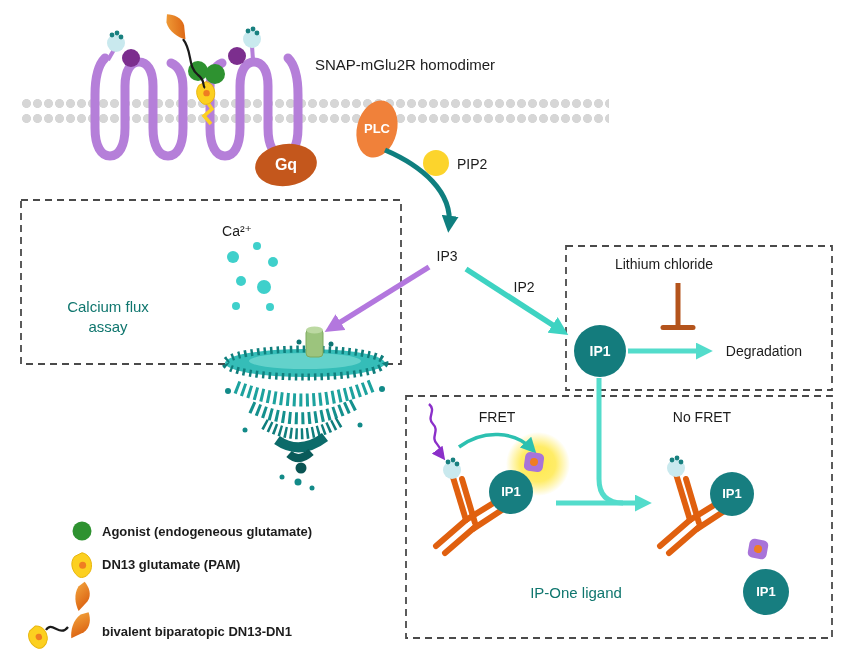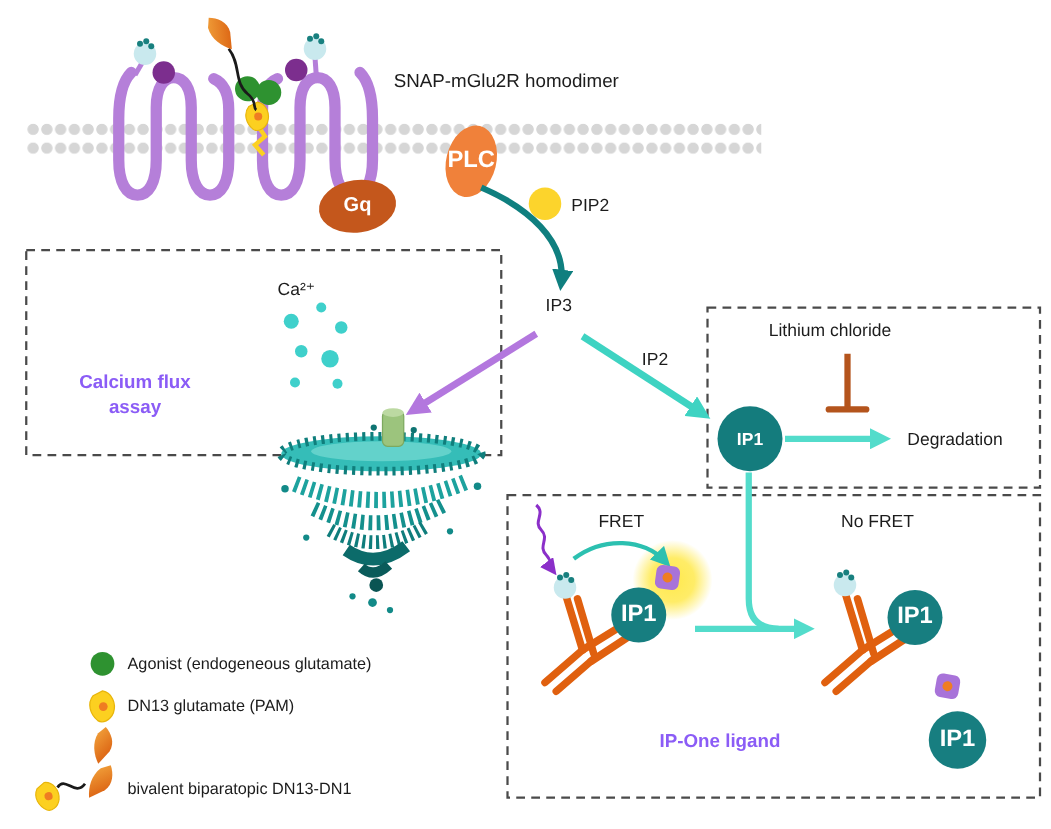--- a/index.html
+++ b/index.html
@@ -5,23 +5,23 @@
   html,body{margin:0;padding:0;background:#ffffff;}
   .stage{position:relative;width:841px;height:663px;background:#fff;overflow:hidden;
          font-family:"Liberation Sans","DejaVu Sans",sans-serif;padding-left:23px;}
   .membrane{position:absolute;left:21px;top:96px;width:588px;height:30px;
          background-image:radial-gradient(circle,#d6d6d6 4.2px,rgba(0,0,0,0) 4.8px);
          background-size:11px 15px;}
   .layer{position:absolute;left:0;top:0;}
   .lbl{position:absolute;color:#1c1c1c;font-size:14px;line-height:1.3;
        transform:translate(-50%,-50%);text-align:center;white-space:pre-line;}
   .lbl.left{transform:translate(0,-50%);text-align:left;white-space:nowrap;}
-  .lbl.white{color:#ffffff;font-weight:bold;font-size:19px;}
-  .lbl.title{font-weight:bold;font-size:15px;color:#8b5cf6;}
-  .legend-label{position:absolute;transform:translate(0,-50%);font-size:13px;color:#1c1c1c;white-space:nowrap;}
+  .lbl.white{color:#ffffff;font-weight:bold;font-size:13px;}
+  .lbl.title{font-weight:normal;font-size:15px;color:#0f766e;}
+  .legend-label{position:absolute;transform:translate(0,-50%);font-size:13px;color:#1c1c1c;white-space:nowrap;font-weight:bold;}
 </style>
 </head>
 <body>
 
 <div class="stage">
 
   <div class="membrane"></div>
 
   <svg class="layer" width="841" height="663" viewBox="0 0 841 663">
     <defs>
@@ -176,21 +176,21 @@
         <path d="M46,630 C52,620 60,638 68,627" stroke="#1a1a1a" stroke-width="2.2" fill="none"></path>
         <use href="#dn1" transform="translate(80,626) rotate(40) scale(1.15)"></use>
       </g>
     </g>
   </svg>
 
   <div class="lbl left" style="left:315px;top:65px;font-size:15px">SNAP-mGlu2R homodimer</div>
   <div class="lbl white" style="left:377px;top:129px">PLC</div>
   <div class="lbl white" style="left:286px;top:165px;font-size:16px">Gq</div>
   <div class="lbl left" style="left:457px;top:164px">PIP2</div>
-  <div class="lbl" style="left:447px;top:244px">IP3</div>
+  <div class="lbl" style="left:447px;top:256px">IP3</div>
   <div class="lbl" style="left:524px;top:287px">IP2</div>
   <div class="lbl" style="left:237px;top:231px">Ca²⁺</div>
   <div class="lbl title" style="left:108px;top:316px">Calcium flux
 assay</div>
   <div class="lbl" style="left:664px;top:264px">Lithium chloride</div>
   <div class="lbl" style="left:764px;top:351px">Degradation</div>
   <div class="lbl" style="left:497px;top:417px">FRET</div>
   <div class="lbl" style="left:702px;top:417px">No FRET</div>
   <div class="lbl title" style="left:576px;top:593px">IP-One ligand</div>
   <div class="lbl white" style="left:600px;top:351px;font-size:14px">IP1</div>

